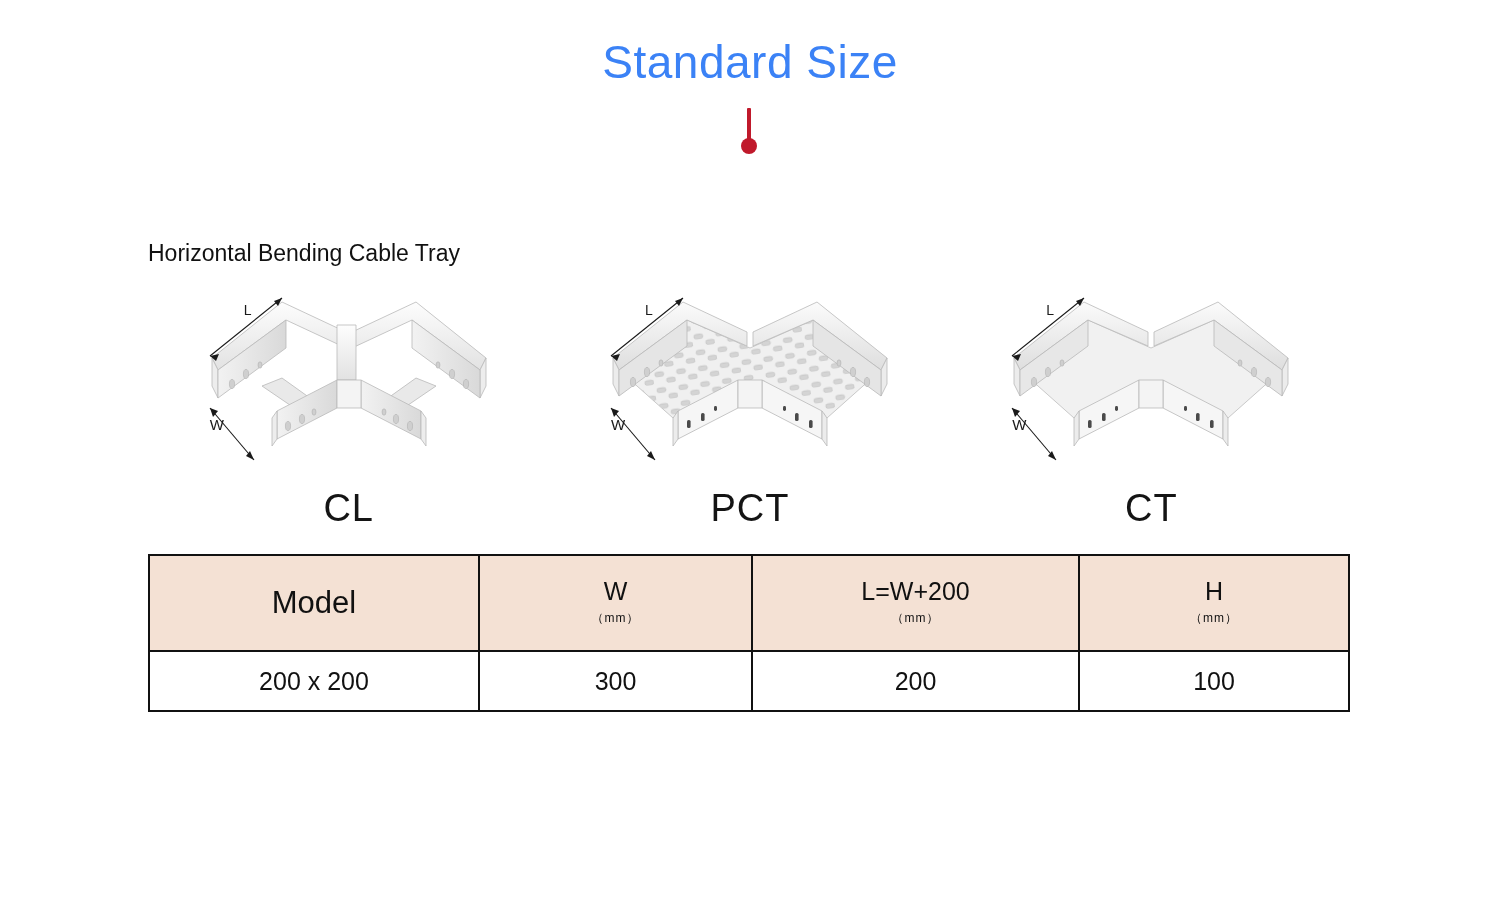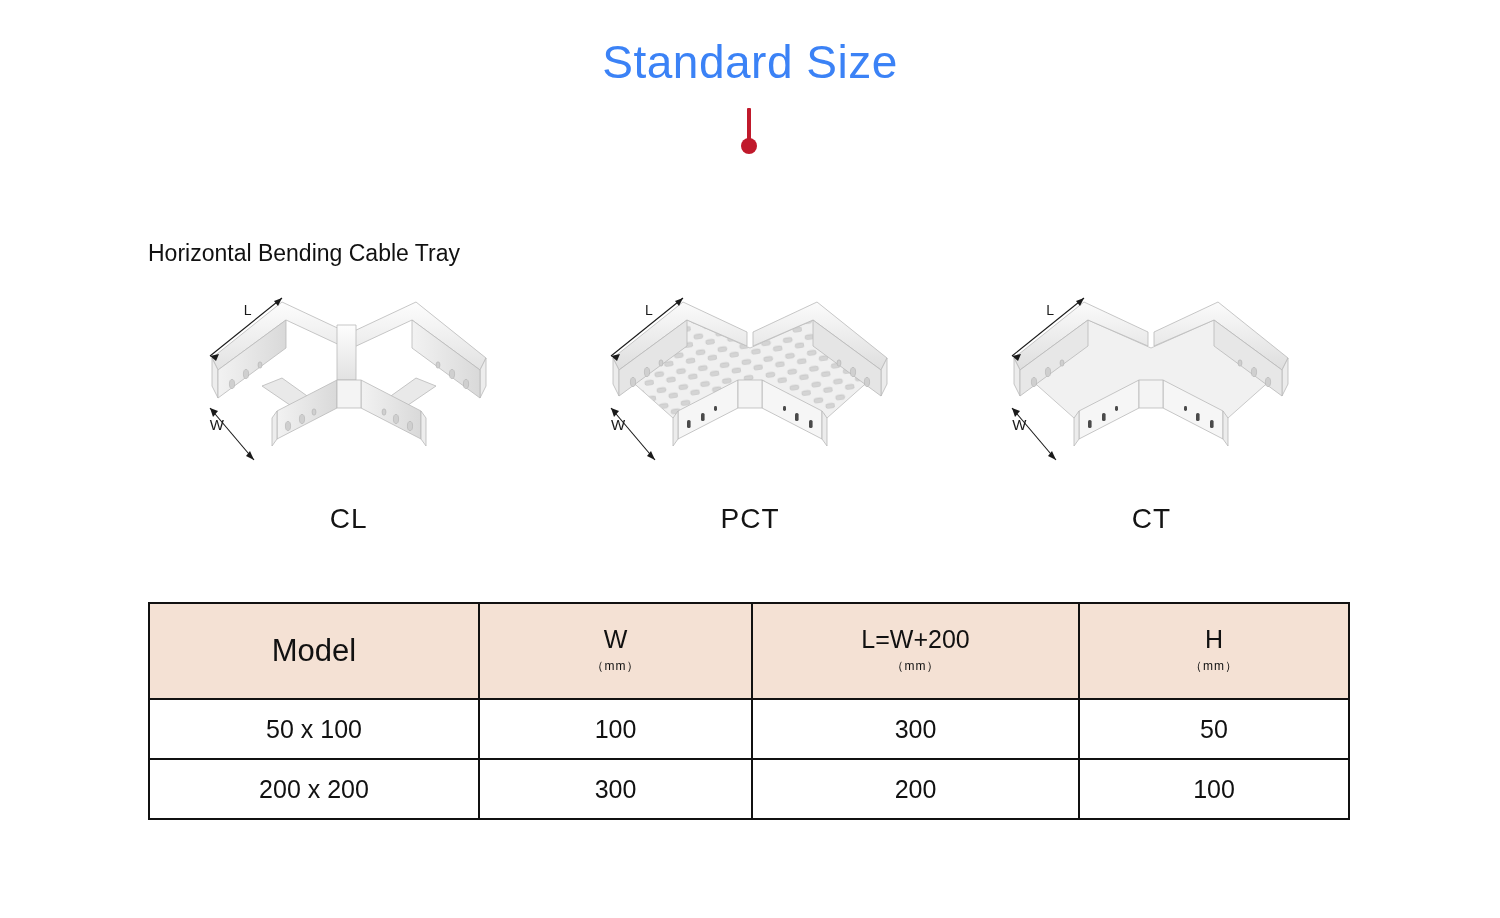--- a/index.html
+++ b/index.html
@@ -80,36 +80,35 @@
   }
   .product-figure {
     width: 310px;
     height: 195px;
     position: relative;
   }
   .product-figure svg {
     display: block;
   }
   .product-caption {
-    margin-top: 28px;
-    font-size: 28px;
+    margin-top: 12px;
+    font-size: 38px;
     color: #141414;
     font-family: "Liberation Sans", sans-serif;
     letter-spacing: 1px;
   }
 
   
   #spec-table {
     position: absolute;
     top: 554px;
     left: 148px;
     width: 1200px;
     border-collapse: collapse;
     table-layout: fixed;
-    margin-top: 48px;
   }
   #spec-table th, #spec-table td {
     border: 2px solid #111111;
     text-align: center;
     vertical-align: middle;
     font-family: "Liberation Sans", sans-serif;
     color: #111111;
     font-weight: 400;
   }
   #spec-table thead th {
@@ -333,25 +332,19 @@
         <span class="th-unit">（mm）</span>
       </th>
       <th>
         <span class="th-main">H</span>
         <span class="th-unit">（mm）</span>
       </th>
     </tr>
   </thead>
   <tbody>
     <tr>
-      <td>50 x 100</td>
-      <td>100</td>
-      <td>300</td>
-      <td>50</td>
-    </tr>
-    <tr>
       <td>200 x 200</td>
       <td>300</td>
       <td>200</td>
       <td>100</td>
     </tr>
   </tbody>
 </table>
 
 </body></html>

